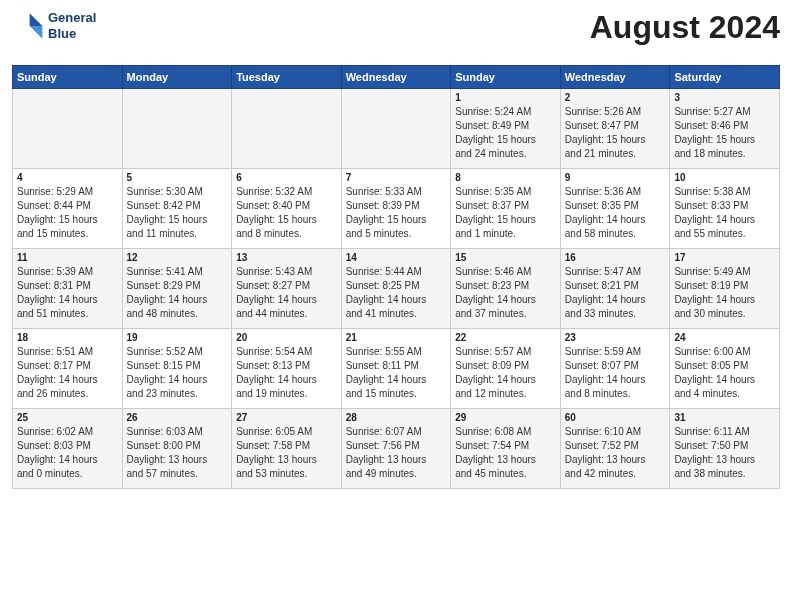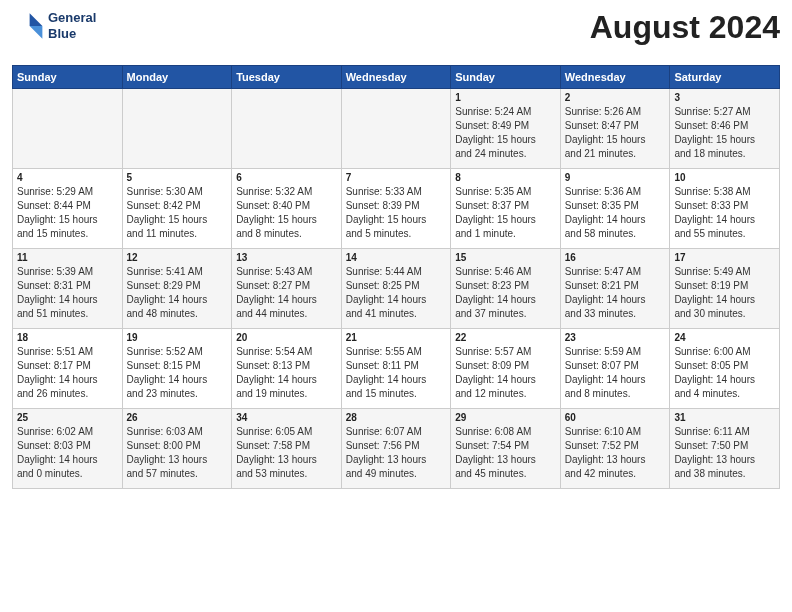--- a/index.html
+++ b/index.html
@@ -249,21 +249,21 @@
         <tr>
           <td>
             <span class="day-num">25</span>
             <div class="day-info">Sunrise: 6:02 AM<br>Sunset: 8:03 PM<br>Daylight: 14 hours<br>and 0 minutes.</div>
           </td>
           <td>
             <span class="day-num">26</span>
             <div class="day-info">Sunrise: 6:03 AM<br>Sunset: 8:00 PM<br>Daylight: 13 hours<br>and 57 minutes.</div>
           </td>
           <td>
-            <span class="day-num">34</span>
+            <span class="day-num">27</span>
             <div class="day-info">Sunrise: 6:05 AM<br>Sunset: 7:58 PM<br>Daylight: 13 hours<br>and 53 minutes.</div>
           </td>
           <td>
             <span class="day-num">28</span>
             <div class="day-info">Sunrise: 6:07 AM<br>Sunset: 7:56 PM<br>Daylight: 13 hours<br>and 49 minutes.</div>
           </td>
           <td>
             <span class="day-num">29</span>
             <div class="day-info">Sunrise: 6:08 AM<br>Sunset: 7:54 PM<br>Daylight: 13 hours<br>and 45 minutes.</div>
           </td>

